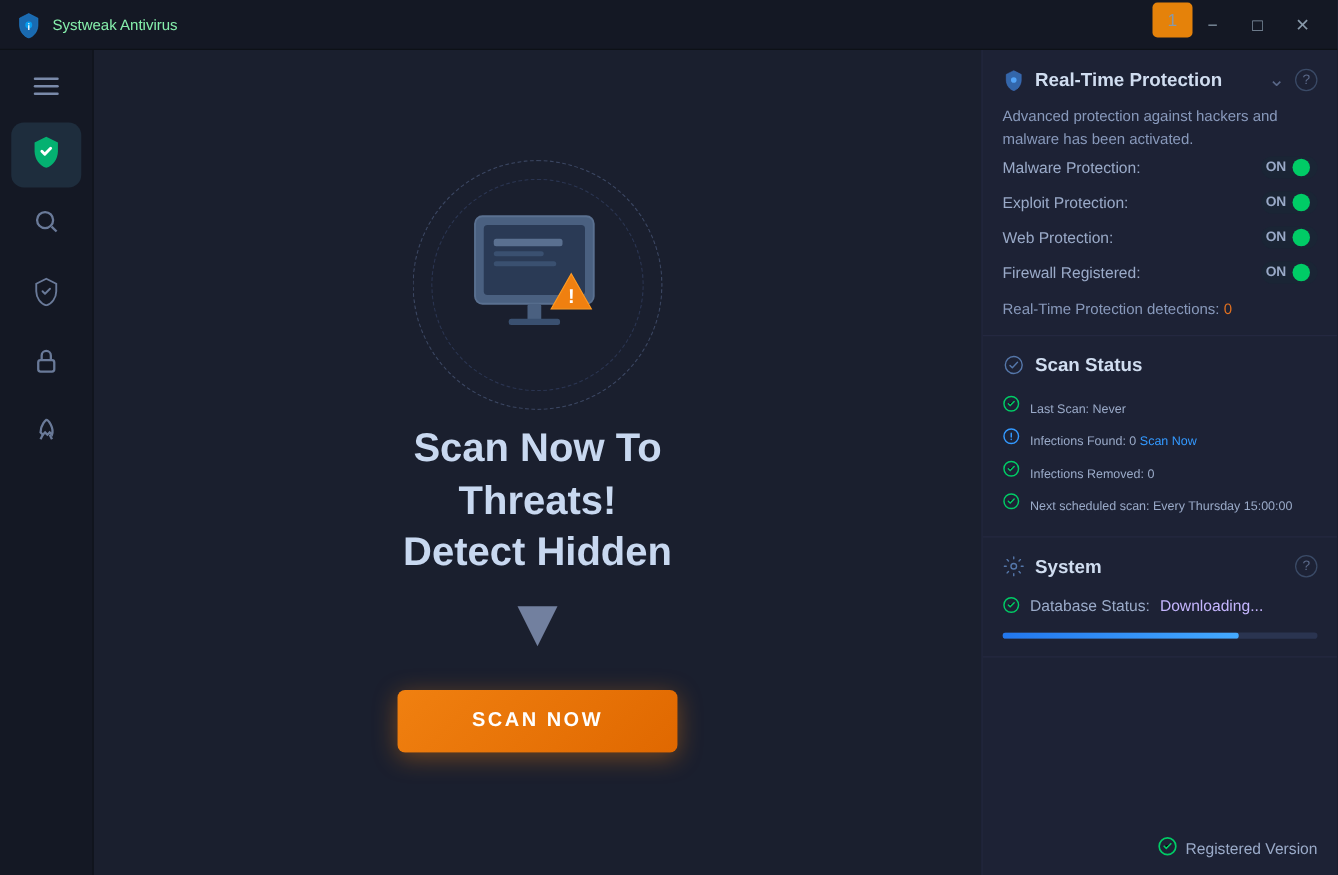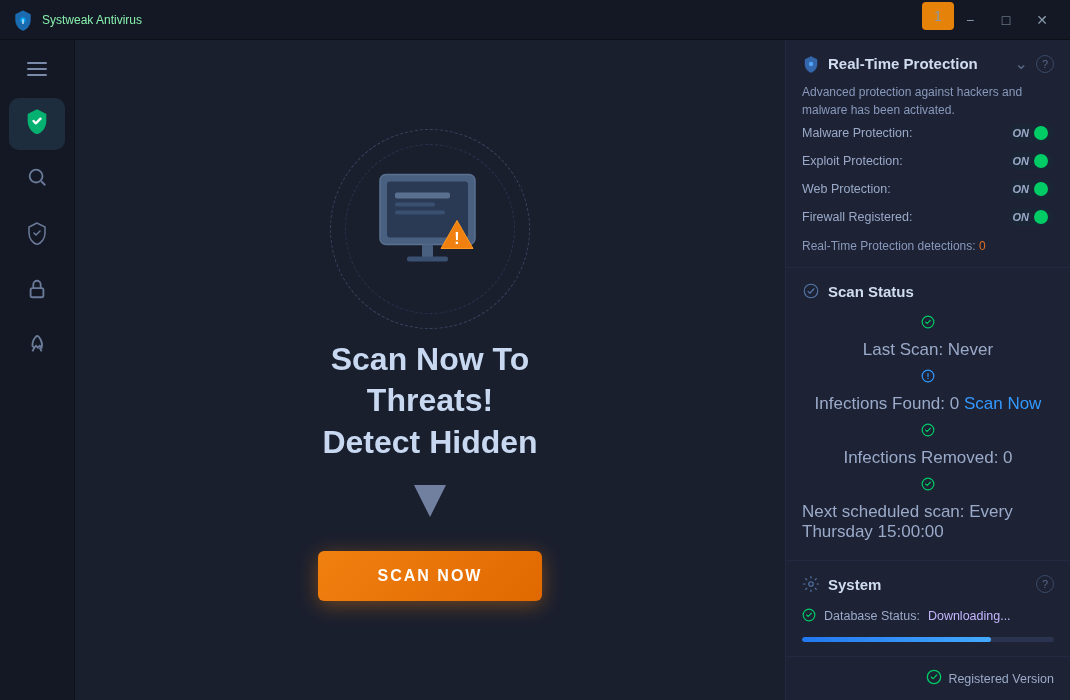--- a/index.html
+++ b/index.html
@@ -279,21 +279,20 @@
       align-items: center;
       gap: 5px;
       background: #1a2535;
       border-radius: 10px;
       padding: 2px 6px 2px 4px;
     }
     .toggle-text {
       font-size: 11px;
       font-weight: 600;
       color: #9aaac8;
-      font-style: italic;
     }
     .toggle-dot {
       width: 14px;
       height: 14px;
       border-radius: 50%;
       background: #00cc66;
     }
 
     
     .rp-detections {
@@ -301,26 +300,25 @@
       color: #8899bb;
       margin-top: 8px;
     }
     .rp-detections-count {
       color: #e07020;
     }
 
     
     .status-row {
       display: flex;
-      align-items: center;
+      align-items: flex-end;
       gap: 8px;
       padding: 4px 0;
-      font-size: 17px;
+      font-size: 10px;
       color: #9aaac8;
-      flex-direction: column;
     }
     .status-icon {
       font-size: 14px;
       flex-shrink: 0;
       margin-top: 1px;
     }
     .status-icon.green { color: #00cc66; }
     .status-icon.blue { color: #3399ff; }
     .scan-now-link {
       color: #3399ff;

